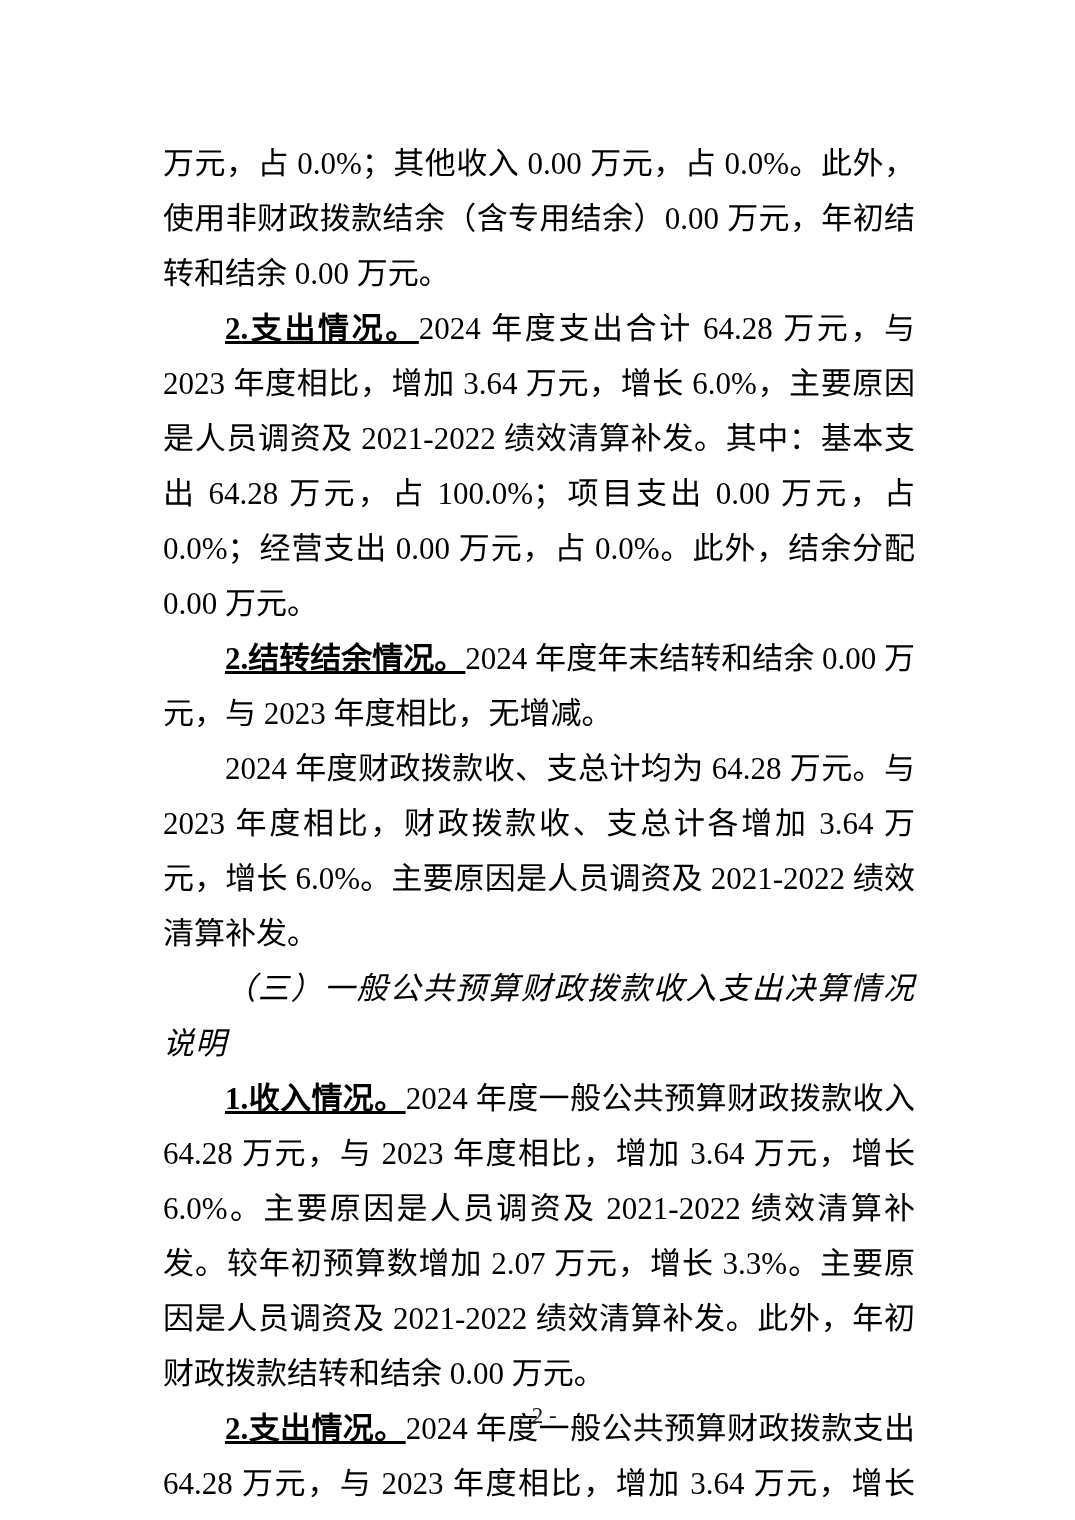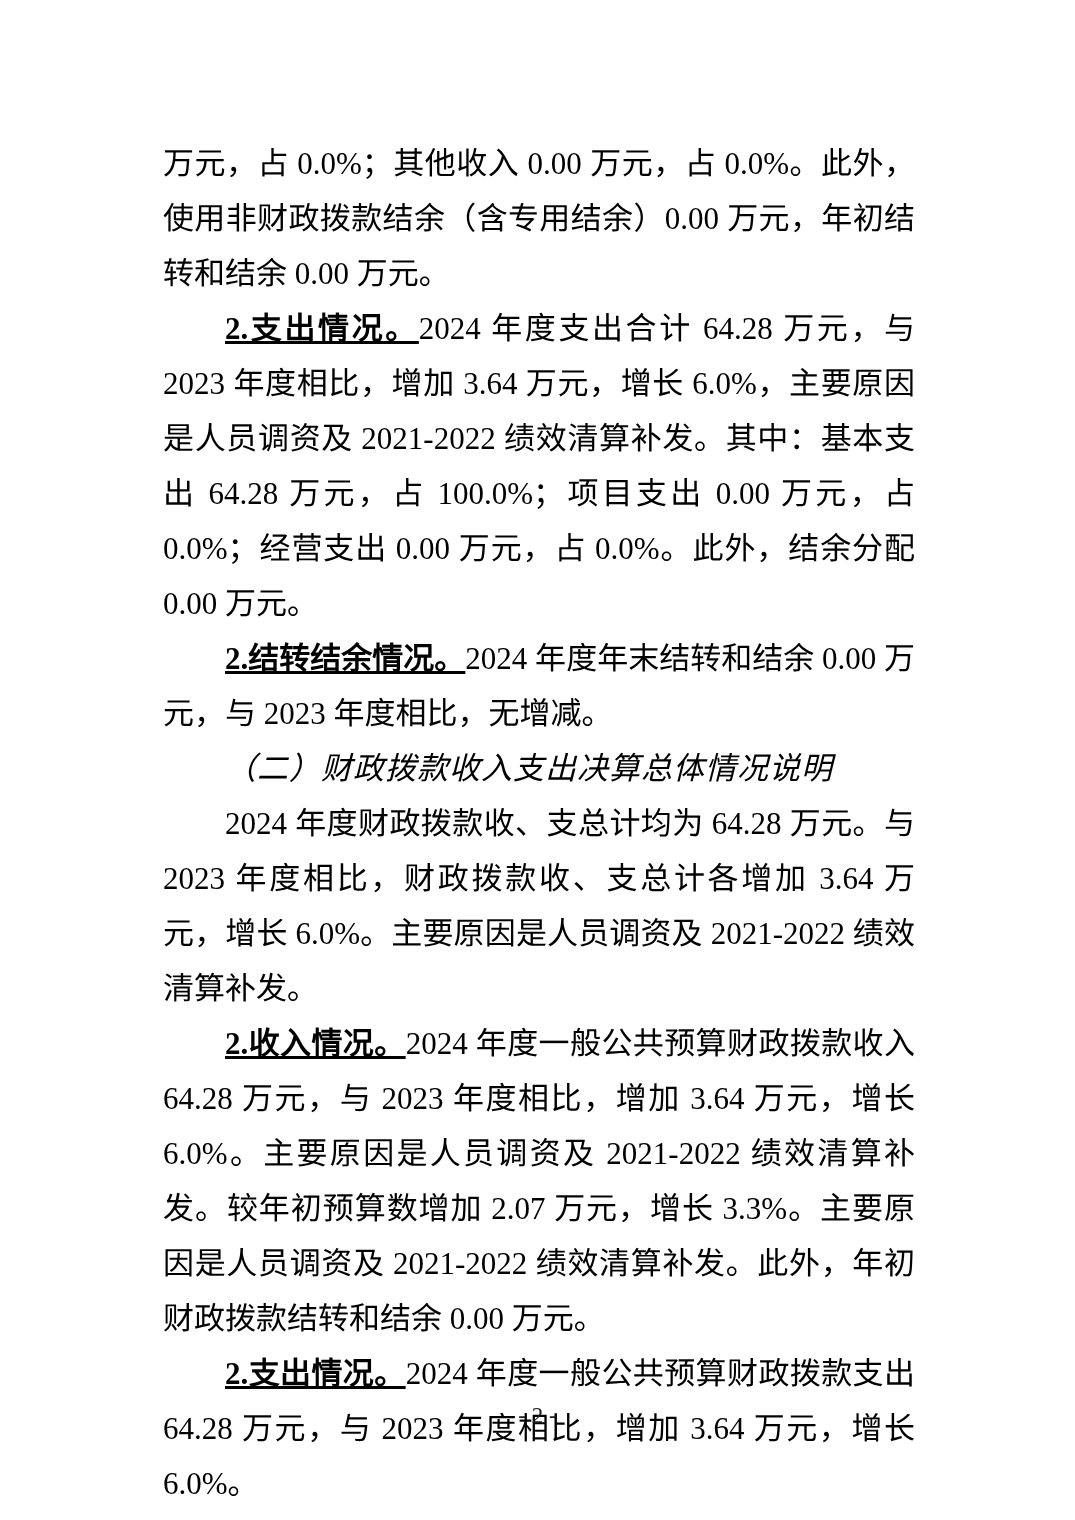--- a/index.html
+++ b/index.html
@@ -66,31 +66,31 @@
     </p>
 
     <p class="para">
       <span class="lead">2.支出情况。</span><span>2024 年度支出合计 64.28 万元，与 2023 年度相比，增加 3.64 万元，增长 6.0%，主要原因是人员调资及 2021-2022 绩效清算补发。其中：基本支出 64.28 万元，占 100.0%；项目支出 0.00 万元，占 0.0%；经营支出 0.00 万元，占 0.0%。此外，结余分配 0.00 万元。</span>
     </p>
 
     <p class="para">
       <span class="lead">2.结转结余情况。</span><span>2024 年度年末结转和结余 0.00 万元，与 2023 年度相比，无增减。</span>
     </p>
 
-    <p class="para kaiti">
-      <span>（二）财政拨款收入支出决算总体情况说明</span>
-    </p>
 
     <p class="para">
       <span>2024 年度财政拨款收、支总计均为 64.28 万元。与 2023 年度相比，财政拨款收、支总计各增加 3.64 万元，增长 6.0%。主要原因是人员调资及 2021-2022 绩效清算补发。</span>
     </p>
 
+    <p class="para kaiti">
+      <span>（三）一般公共预算财政拨款收入支出决算情况说明</span>
+    </p>
 
     <p class="para">
-      <span class="lead">2.收入情况。</span><span>2024 年度一般公共预算财政拨款收入 64.28 万元，与 2023 年度相比，增加 3.64 万元，增长 6.0%。主要原因是人员调资及 2021-2022 绩效清算补发。较年初预算数增加 2.07 万元，增长 3.3%。主要原因是人员调资及 2021-2022 绩效清算补发。此外，年初财政拨款结转和结余 0.00 万元。</span>
+      <span class="lead">1.收入情况。</span><span>2024 年度一般公共预算财政拨款收入 64.28 万元，与 2023 年度相比，增加 3.64 万元，增长 6.0%。主要原因是人员调资及 2021-2022 绩效清算补发。较年初预算数增加 2.07 万元，增长 3.3%。主要原因是人员调资及 2021-2022 绩效清算补发。此外，年初财政拨款结转和结余 0.00 万元。</span>
     </p>
 
     <p class="para">
       <span class="lead">2.支出情况。</span><span>2024 年度一般公共预算财政拨款支出 64.28 万元，与 2023 年度相比，增加 3.64 万元，增长 6.0%。</span>
     </p>
 
   </main>
 
   <footer class="footer">
     <span>- 2 -</span>

